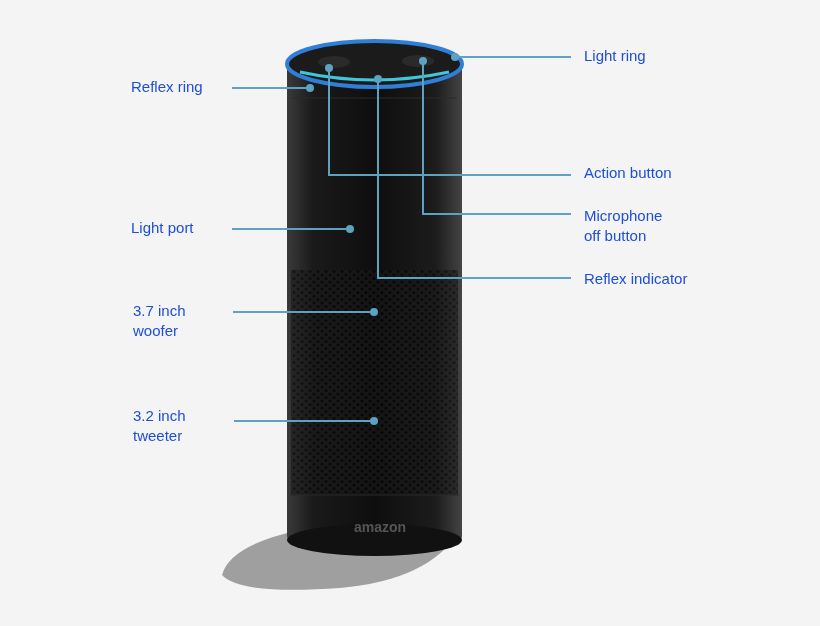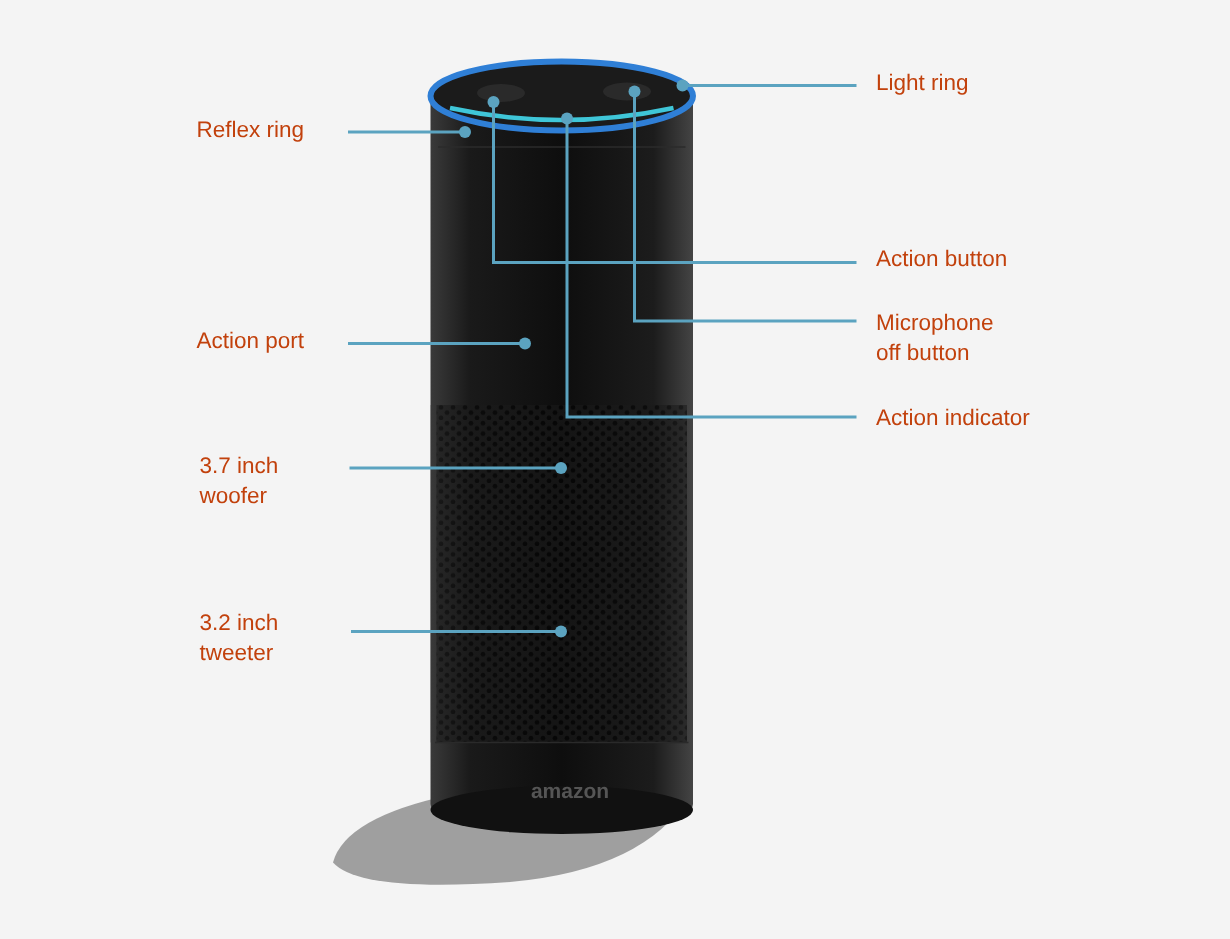--- a/index.html
+++ b/index.html
@@ -1,17 +1,17 @@
 <!DOCTYPE html>
 <html><head>
 <meta charset="utf-8">
 <style>
   html,body{margin:0;padding:0;}
   body{width:820px;height:626px;background:#f4f4f4;position:relative;overflow:hidden;font-family:"Liberation Sans",sans-serif;}
-  .label{position:absolute;color:#c2410c;font-size:15px;line-height:20px;white-space:pre-line;}
+  .label{position:absolute;color:#1d4ed8;font-size:15px;line-height:20px;white-space:pre-line;}
   svg{position:absolute;left:0;top:0;}
 </style>
 </head>
 <body>
 
 <svg width="820" height="626">
   <defs>
     <linearGradient id="body" x1="0" x2="1">
       <stop offset="0" stop-color="#3a3a3a"></stop>
       <stop offset="0.15" stop-color="#1a1a1a"></stop>
@@ -57,22 +57,22 @@
     <circle cx="374" cy="312" r="4"></circle>
       <circle cx="374" cy="421" r="4"></circle>
     <circle cx="455" cy="57" r="4"></circle>
       <circle cx="329" cy="68" r="4"></circle>
     <circle cx="423" cy="61" r="4"></circle>
       <circle cx="378" cy="79" r="4"></circle>
   </g>
 </svg>
 
 <div class="label" style="left:131px;top:77px">Reflex ring</div>
-<div class="label" style="left:131px;top:218px">Action port</div>
+<div class="label" style="left:131px;top:218px">Light port</div>
 <div class="label" style="left:133px;top:301px">3.7 inch
 woofer</div>
 <div class="label" style="left:133px;top:406px">3.2 inch
 tweeter</div>
 <div class="label" style="left:584px;top:46px">Light ring</div>
 <div class="label" style="left:584px;top:163px">Action button</div>
 <div class="label" style="left:584px;top:206px">Microphone
 off button</div>
-<div class="label" style="left:584px;top:269px">Action indicator</div>
+<div class="label" style="left:584px;top:269px">Reflex indicator</div>
 
 </body></html>

